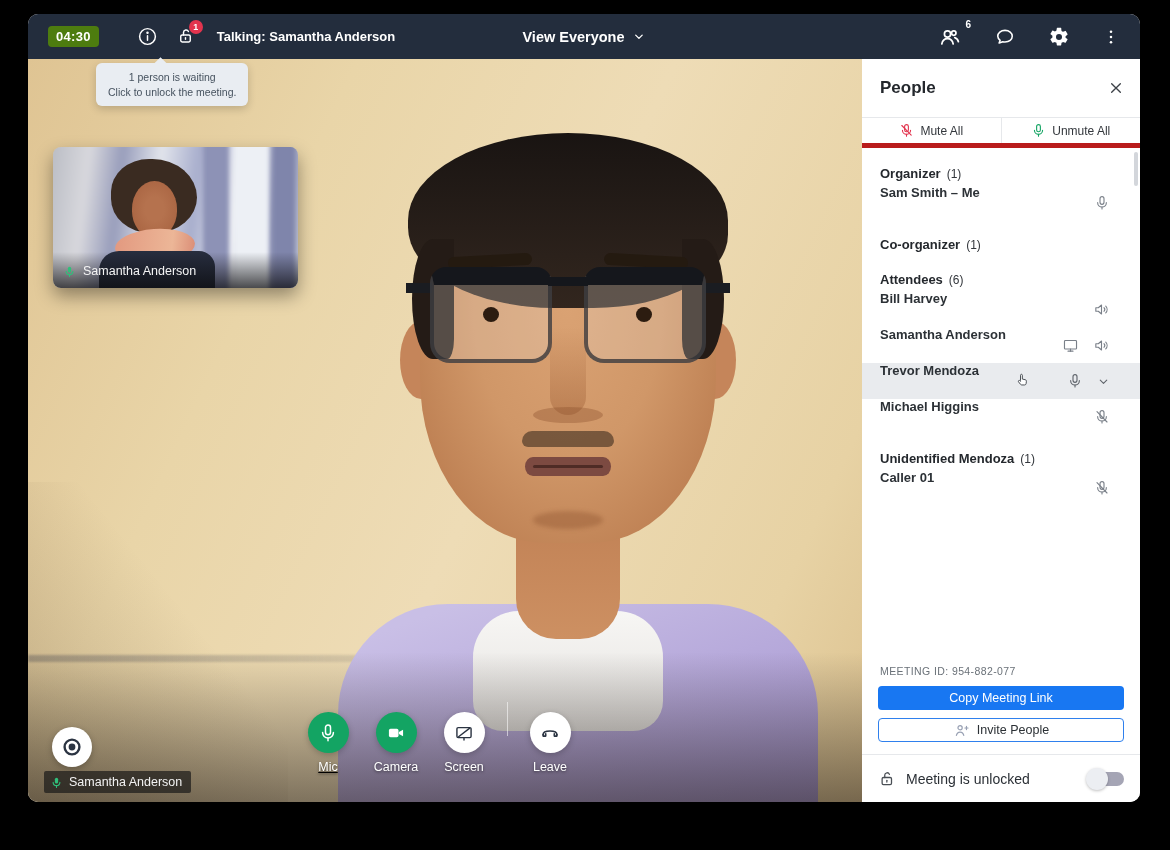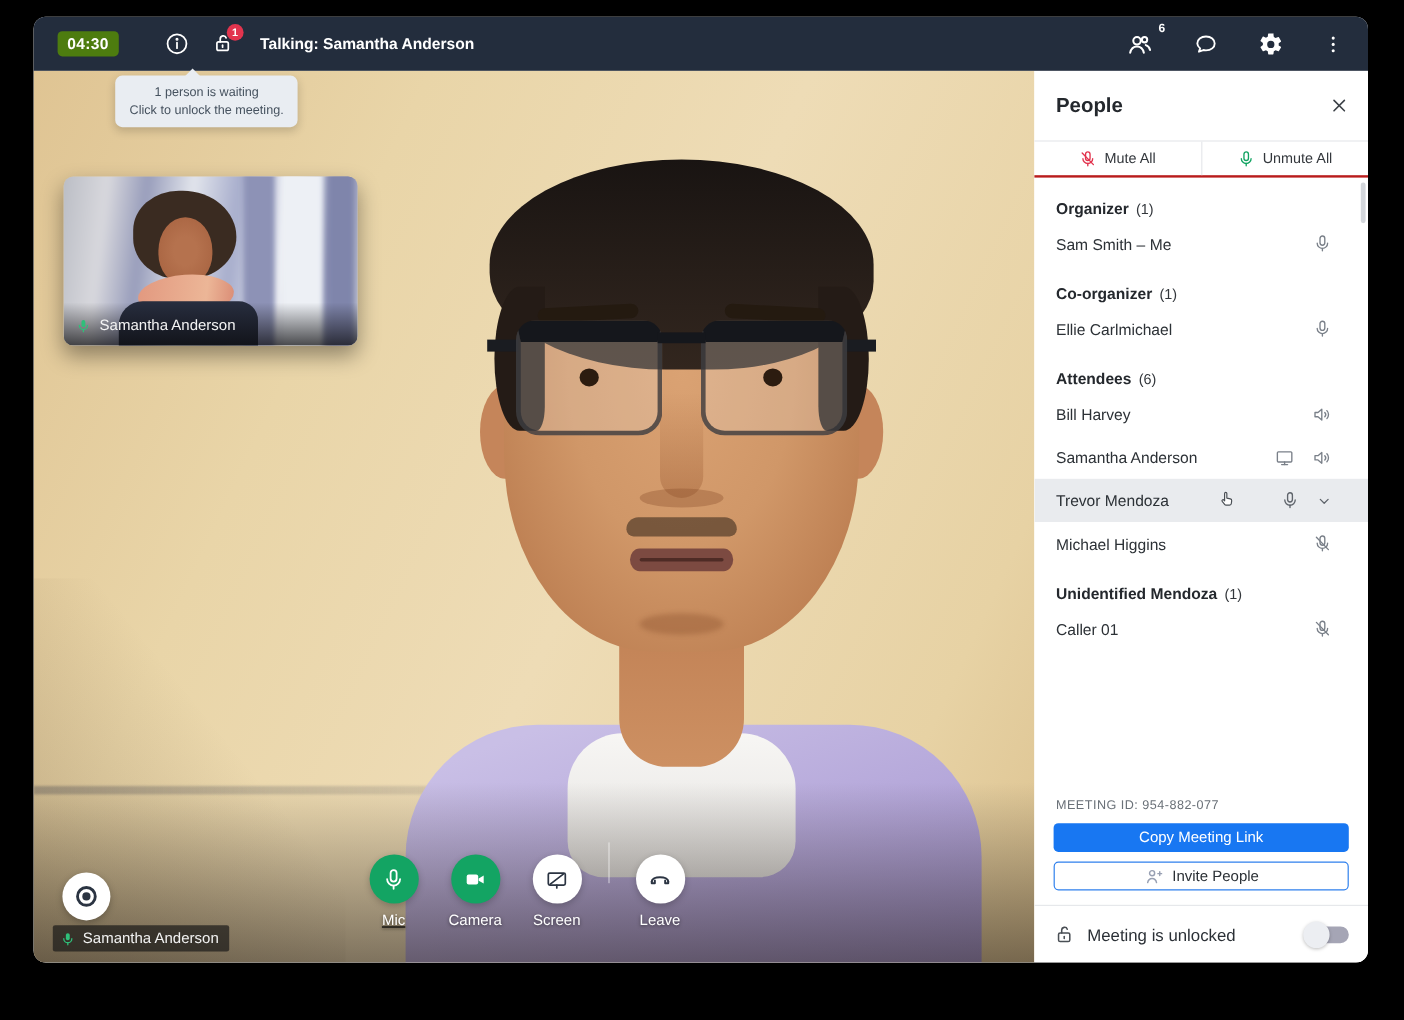--- a/index.html
+++ b/index.html
@@ -168,31 +168,31 @@
   .dock-divider { position:absolute; bottom:66px; left:479px; width:1px; height:34px; background:rgba(255,255,255,.55); }
 
   
   .panel {
     position:absolute; left:834px; top:45px; width:278px; height:743px; background:#fff;
     display:flex; flex-direction:column; z-index:30;
   }
   .panel-header { height:59px; display:flex; align-items:center; padding:0 16px 0 18px; border-bottom:1px solid #e6e8eb; }
   .panel-title { font-size:17px; font-weight:600; color:#24282d; }
   .panel-close { margin-left:auto; color:#3c4147; cursor:pointer; display:flex; }
-  .mute-row { height:30px; display:flex; border-bottom:2px solid #b91c1c; }
+  .mute-row { height:30px; display:flex; border-bottom:5px solid #b91c1c; }
   .mute-btn { flex:1; display:flex; align-items:center; justify-content:center; gap:6px; font-size:12px; color:#33373c; cursor:pointer; }
   .mute-btn.first { border-right:1px solid #e6e8eb; }
   .mic-red { color:#e2344e; } .mic-green { color:#13a463; }
 
   .plist { flex:1; position:relative; overflow:hidden; padding-top:2px; }
   .list-scroll-thumb { position:absolute; right:2px; top:4px; width:4px; height:34px; background:#d3d6db; border-radius:2px; }
   .sec-header { display:flex; align-items:flex-end; gap:6px; padding:16px 18px 4px; }
   .sec-header .h { font-size:13px; font-weight:700; color:#24282d; }
   .sec-header .c { font-size:12px; color:#33373c; }
-  .p-row { height:36px; display:flex; align-items:center; padding:0 30px 0 18px; position:relative; cursor:pointer; }
+  .p-row { height:36px; display:flex; padding:0 30px 0 18px; position:relative; cursor:pointer;font-weight:bold; }
   .p-row .nm { flex:1; font-size:13px; color:#2c3136; }
   .p-row .icons { display:flex; align-items:center; gap:14px; color:#7a8089; }
   .p-row.highlighted { background:#e9ebee; }
   .cursor-glyph { position:absolute; left:152px; top:9px; color:#4a4f55; }
 
   .panel-footer { padding:10px 16px 12px; }
   .meeting-id { font-size:10.5px; letter-spacing:.4px; color:#6a7178; margin:2px 0 9px 2px; }
   .btn-copy {
     width:100%; height:24px; background:#1877f2; color:#fff; font-size:12.5px;
     border:none; border-radius:4px; display:flex; align-items:center; justify-content:center; cursor:pointer; margin-bottom:8px;
@@ -230,20 +230,26 @@
         <svg width="19" height="19" viewBox="0 0 24 24" fill="none" stroke="currentColor" stroke-width="1.8" stroke-linecap="round" stroke-linejoin="round">
           <rect x="6" y="10" width="12" height="9" rx="1.8"></rect>
             <path d="M9.5 10V6.8a3.2 3.2 0 0 1 6.2-1"></path>
             <path d="M12 13.5v2"></path>
         </svg>
         <span class="lock-badge-dot">1</span>
       </span>
       <span class="talking-label">Talking: Samantha Anderson</span>
     </div>
 
+    <div class="view-selector">
+      <span>View Everyone</span>
+      <svg width="13" height="13" viewBox="0 0 24 24" fill="none" stroke="#fff" stroke-width="2.4" stroke-linecap="round" stroke-linejoin="round">
+          <path d="M6 9.5l6 6 6-6"></path>
+        </svg>
+    </div>
 
     <div class="tb-right">
       <span class="tb-icon">
         <svg width="24" height="24" viewBox="0 0 24 24" fill="none" stroke="currentColor" stroke-width="1.7" stroke-linecap="round">
           <circle cx="9.5" cy="9" r="3.1"></circle>
             <path d="M3.8 19c.7-3.3 2.9-5.3 5.7-5.3s5 2 5.7 5.3"></path>
           <circle cx="15.8" cy="8.1" r="2.2"></circle>
             <path d="M16.8 12.6c1.8.5 3.1 2 3.6 4.1"></path>
         </svg>
         <span class="people-count-sup">6</span>
@@ -428,30 +434,20 @@
               <path d="M5.5 11.5a6.5 6.5 0 0 0 13 0"></path>
               <path d="M12 18v3"></path>
           </svg>
         </span>
       </div>
 
       <div class="sec-header">
         <span class="h">Co-organizer</span>
         <span class="c">(1)</span>
       </div>
-      <div class="p-row">
-        <span class="nm">Ellie Carlmichael</span>
-        <span class="icons">
-          <svg width="16" height="16" viewBox="0 0 24 24" fill="none" stroke="currentColor" stroke-width="1.7" stroke-linecap="round">
-            <rect x="9" y="2.5" width="6" height="11.5" rx="3"></rect>
-              <path d="M5.5 11.5a6.5 6.5 0 0 0 13 0"></path>
-              <path d="M12 18v3"></path>
-          </svg>
-        </span>
-      </div>
 
       <div class="sec-header">
         <span class="h">Attendees</span>
         <span class="c">(6)</span>
       </div>
       <div class="p-row">
         <span class="nm">Bill Harvey</span>
         <span class="icons">
           <svg width="17" height="17" viewBox="0 0 24 24" fill="none" stroke="currentColor" stroke-width="1.6" stroke-linecap="round" stroke-linejoin="round">
             <path d="M4 9.5v5h3.5l4.5 3.8V5.7L7.5 9.5H4z"></path>

